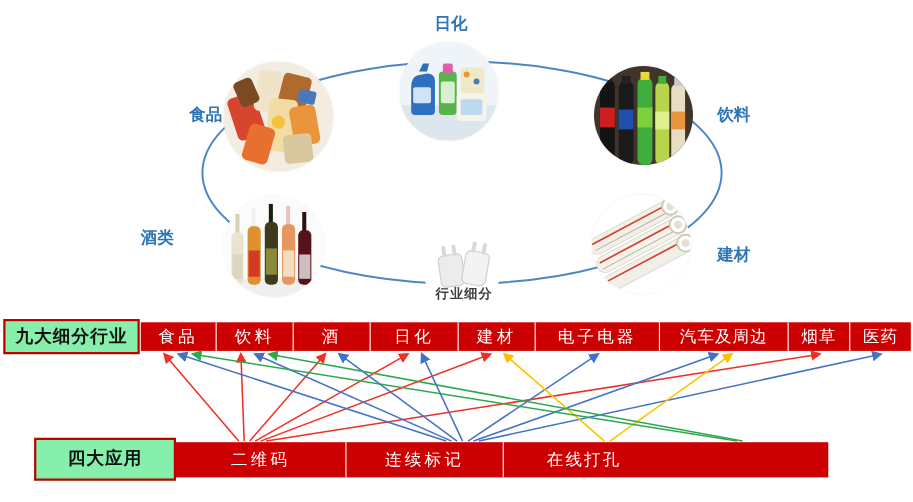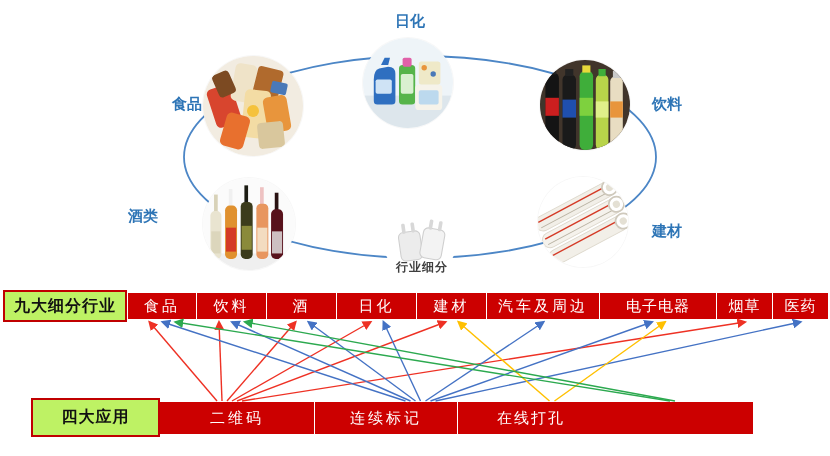--- a/index.html
+++ b/index.html
@@ -12,21 +12,21 @@
   .photo-circle svg{display:block;width:100%;height:100%;}
   .cyc-label{position:absolute;z-index:2;font-weight:bold;font-size:15px;color:#2E75B6;}
   #lb-food{left:132px;top:95px;width:70px;text-align:right;}
   #lb-daily{left:378px;top:12px;width:64px;text-align:center;}
   #lb-beverage{left:652px;top:95px;width:70px;}
   #lb-alcohol{left:128px;top:207px;width:70px;text-align:left;}
   #lb-building{left:652px;top:222px;width:70px;}
   #center-label{position:absolute;left:360px;top:259px;width:124px;text-align:center;z-index:3;
                 font-weight:bold;font-size:12px;color:#3F3F3F;letter-spacing:1px;}
   
-  .hdr-box{position:absolute;background:#bef264;border:2px solid #C00000;z-index:4;
+  .hdr-box{position:absolute;background:#86efac;border:2px solid #C00000;z-index:4;
            display:flex;align-items:center;justify-content:center;
            font-weight:bold;font-size:16px;color:#111;letter-spacing:1px;}
   #ind-hdr{left:3px;top:290px;width:120px;height:28px;}
   #app-hdr{left:31px;top:398px;width:125px;height:35px;}
   .redbar{position:absolute;background:#CC0000;display:flex;z-index:3;}
   #ind-bar{left:128px;top:293px;width:700px;height:26px;}
   #app-bar{left:160px;top:402px;width:593px;height:32px;}
   .seg{display:flex;align-items:center;justify-content:center;color:#fff;
        font-family:"Liberation Serif",serif;font-size:15px;letter-spacing:3px;
        border-right:1px solid #fff;box-sizing:border-box;height:100%;}
@@ -180,22 +180,22 @@
   <div class="cyc-label" id="lb-building">建材</div>
   <div id="center-label">行业细分</div>
 
   <div class="hdr-box" id="ind-hdr">九大细分行业</div>
   <div class="redbar" id="ind-bar">
     <div class="seg">食品</div>
     <div class="seg">饮料</div>
     <div class="seg">酒</div>
     <div class="seg">日化</div>
     <div class="seg">建材</div>
+    <div class="seg">电子电器</div>
     <div class="seg">汽车及周边</div>
-    <div class="seg">电子电器</div>
     <div class="seg">烟草</div>
     <div class="seg">医药</div>
   </div>
 
   <div class="hdr-box" id="app-hdr">四大应用</div>
   <div class="redbar" id="app-bar">
     <div class="seg">二维码</div>
     <div class="seg">连续标记</div>
     <div class="seg">在线打孔</div>
   </div>

